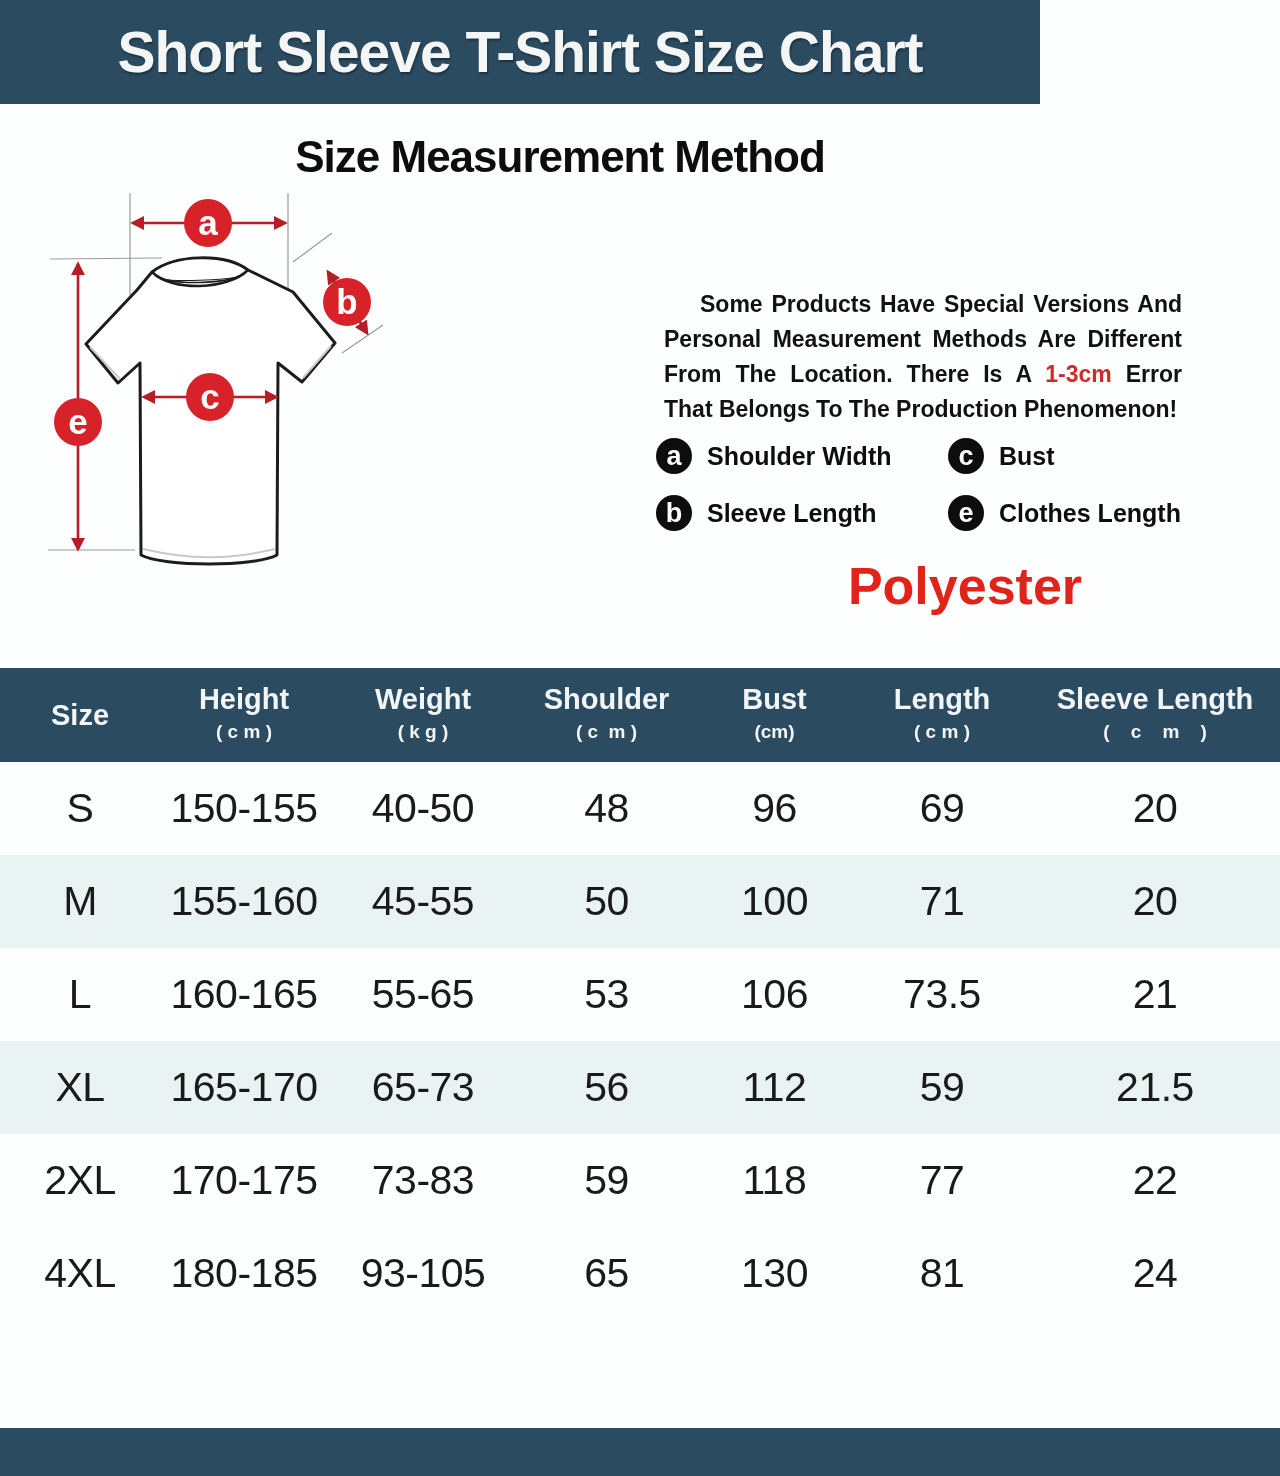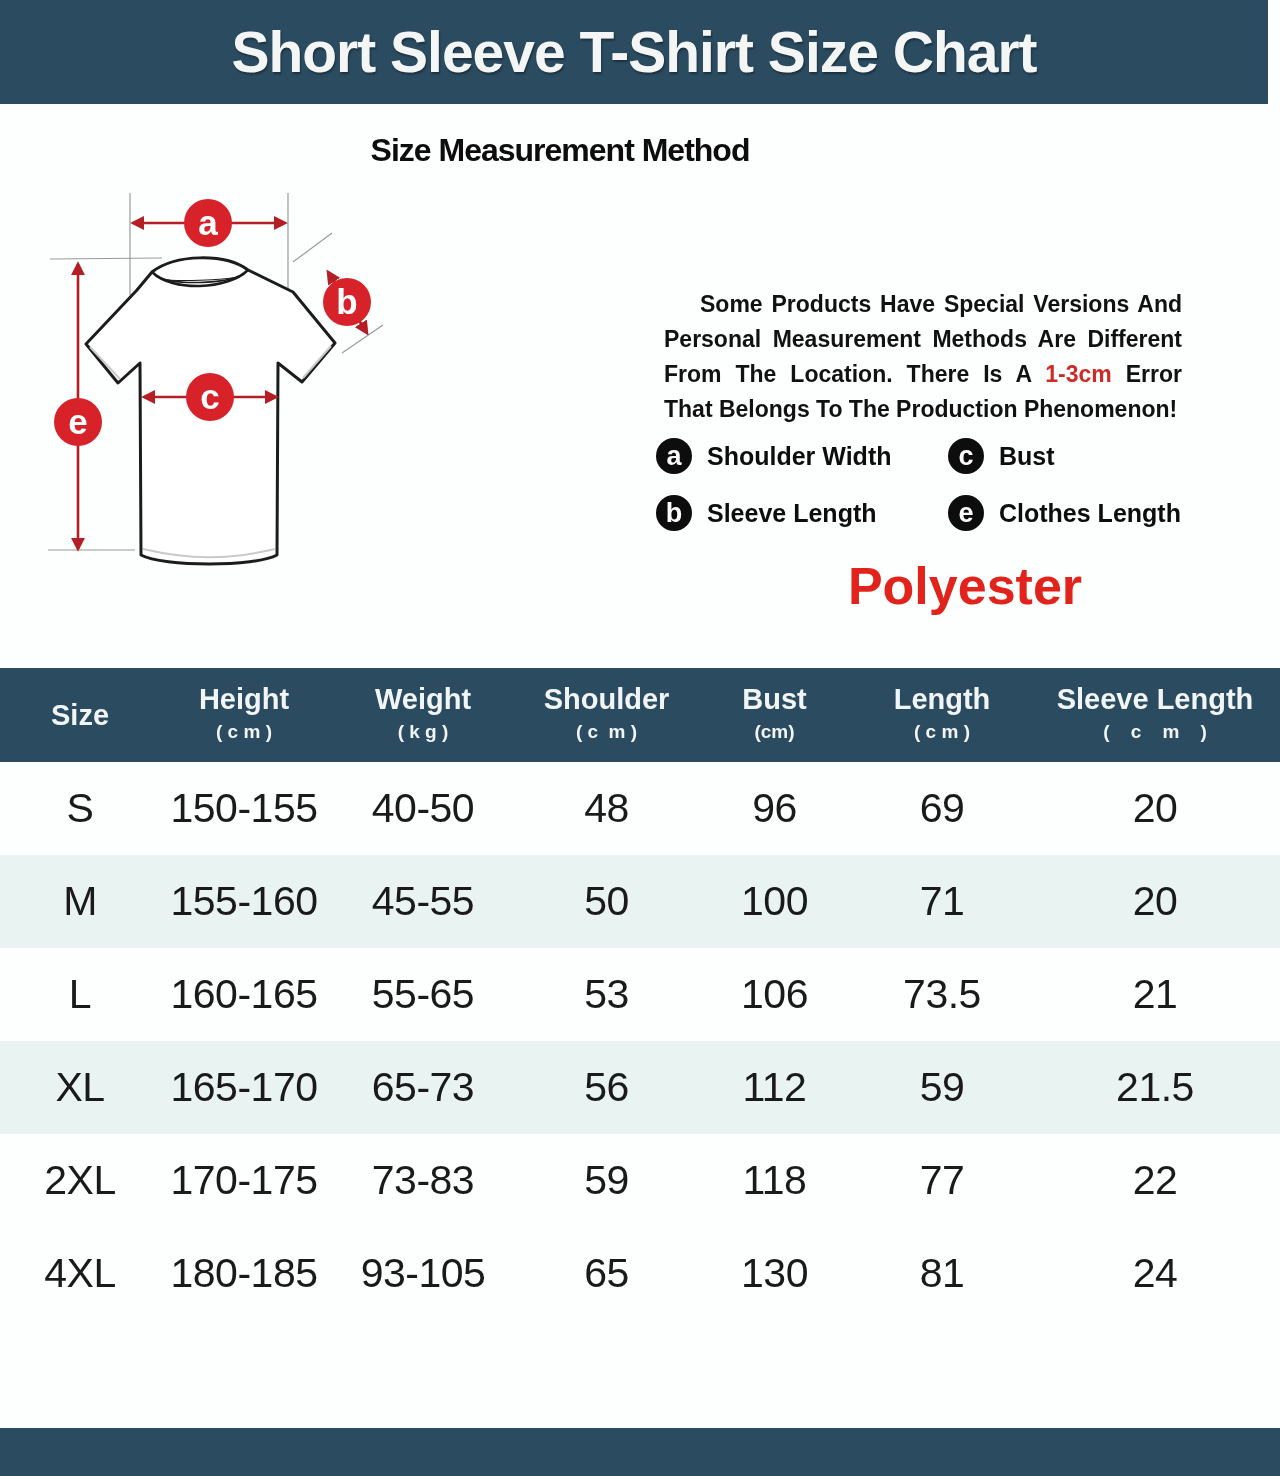--- a/index.html
+++ b/index.html
@@ -2,31 +2,31 @@
 <html><head>
 <meta charset="utf-8">
 <style>
   html,body{margin:0;padding:0;background:#ffffff;}
   .page{
     position:relative; width:1280px; height:1476px; background:#fdfefe;
     font-family:"Liberation Sans", sans-serif; overflow:hidden;
   }
   
   .title-bar{
-    position:absolute; left:0; top:0; width:1268px; height:104px;
+    position:absolute; left:0; top:0; width:1040px; height:104px;
     background:#2b4b60; display:flex; align-items:center; justify-content:center;
   }
   .title-bar h1{
     margin:0; color:#f4f6f6; font-size:57px; font-weight:bold; letter-spacing:-1px;
     text-shadow:1px 2px 2px rgba(0,0,0,.35);
   }
   
   .method-title{
     position:absolute; left:0; top:132px; width:1120px; margin:0;
-    text-align:center; color:#0d0d0d; font-size:32px; font-weight:bold; letter-spacing:-1px;
+    text-align:center; color:#0d0d0d; font-size:44px; font-weight:bold; letter-spacing:-1px;
   }
   
   .diagram{ position:absolute; left:40px; top:180px; width:420px; height:400px; }
   
   .info-title{
     position:absolute; left:660px; top:236px; width:525px; margin:0;
     text-align:center; font-size:40px; font-weight:bold; color:#0d0d0d; letter-spacing:-1px;
   }
   .info-body{
     position:absolute; left:663px; top:286px; width:518px; margin:1px;

